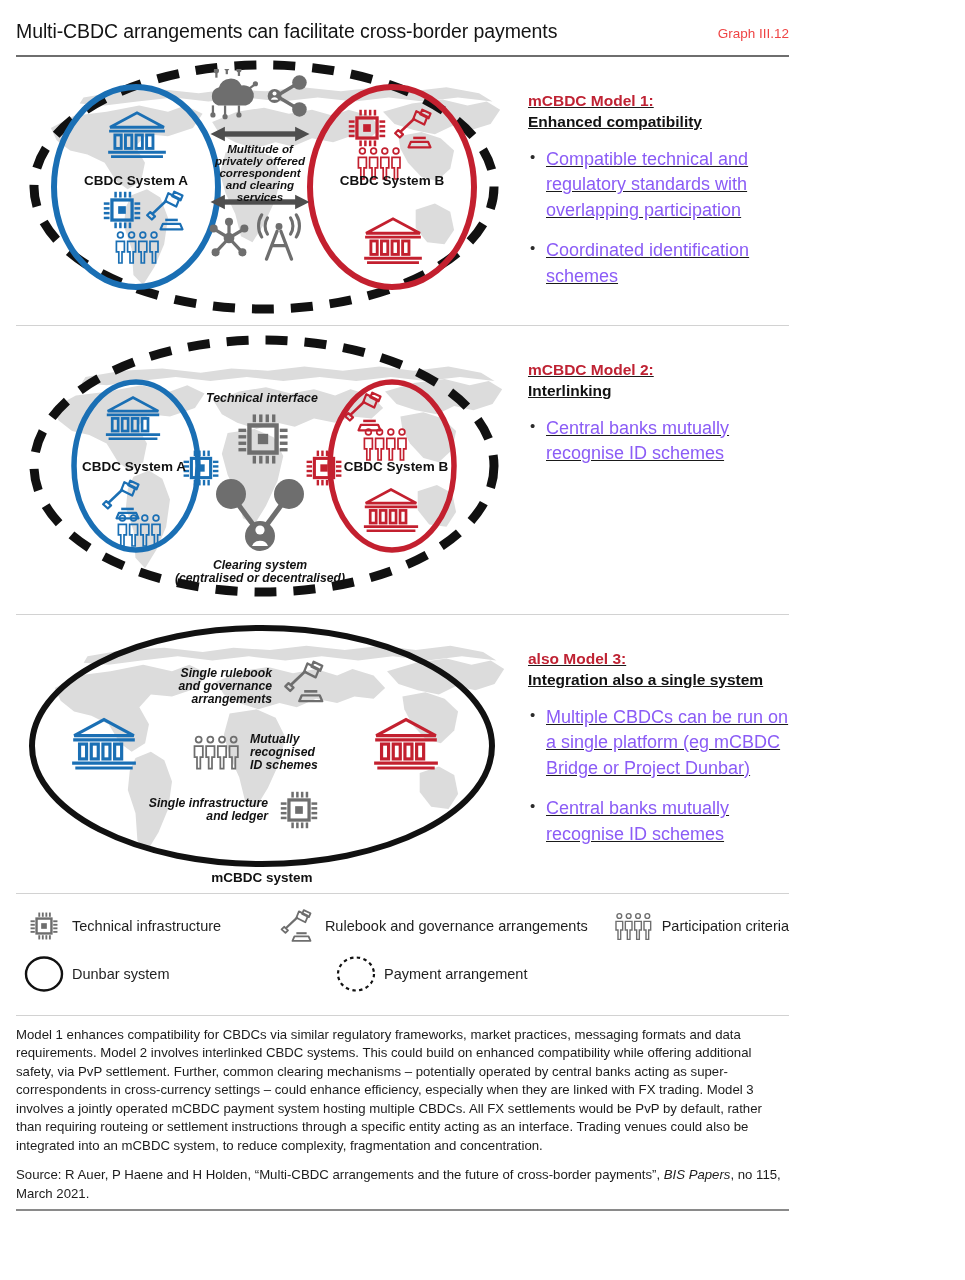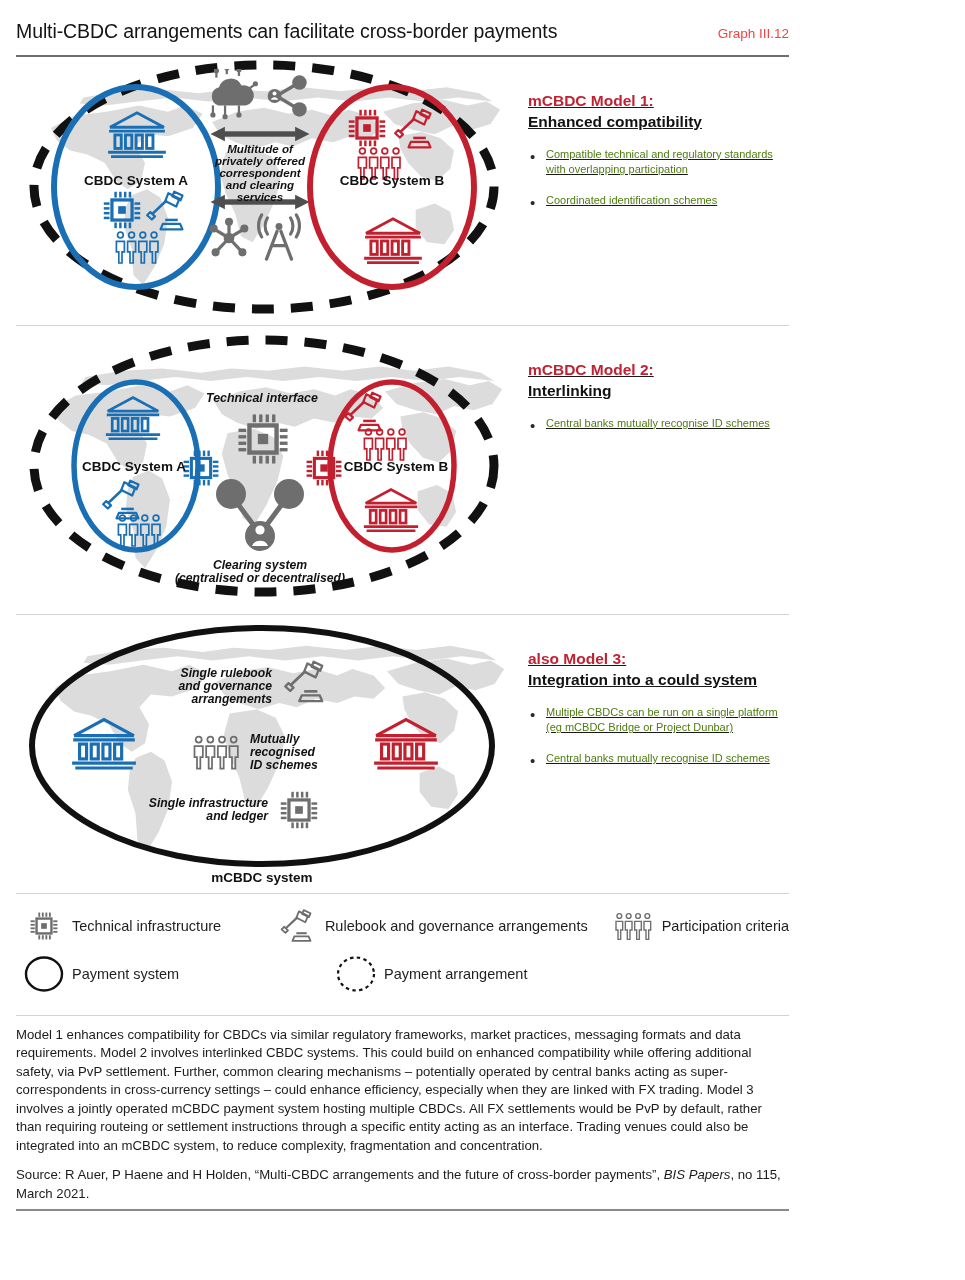--- a/index.html
+++ b/index.html
@@ -25,22 +25,22 @@
   .rule-bottom { height: 1.5px; background: #8a8a8a; margin: 6px 2px 0 2px; }
 
   
   .panel { display: flex; align-items: flex-start; position: relative; }
   .panel-figure { width: 500px; position: relative; flex: 0 0 500px; }
   .panel-text { flex: 1; padding-left: 14px; padding-top: 34px; text-decoration: underline; }
   .model-title { color: #bf2233; font-size: 15.5px; font-weight: bold; line-height: 1.35; }
   .model-sub   { color: #121212; font-size: 15.5px; font-weight: bold; line-height: 1.35; margin-bottom: 14px; }
   .bullets { list-style: none; }
   .bullets li {
-    position: relative; padding-left: 18px; font-size: 11px;
-    line-height: 1.42; color: #4d7c0f; margin-bottom: 15px;
+    position: relative; padding-left: 18px; font-size: 18px;
+    line-height: 1.42; color: #8b5cf6; margin-bottom: 15px;
   }
   .bullets li::before {
     content: "\2022"; position: absolute; left: 2px; top: -1px;
     font-size: 15px; color: #2b2b2b;
   }
 
   
   .legend { padding: 14px 2px 10px 2px; }
   .legend-row { display: flex; align-items: center; margin-bottom: 12px; gap: 18px; }
   .legend-item { display: flex; align-items: center; }
@@ -381,21 +381,21 @@
           <text x="254" y="192">Single infrastructure</text>
           <text x="254" y="205">and ledger</text>
         </g>
 
         <text class="lbl" x="248" y="267" text-anchor="middle" font-size="13.5" fill="#111">mCBDC system</text>
       </svg>
     </div>
 
     <div class="panel-text">
       <div class="model-title">also Model 3:</div>
-      <div class="model-sub">Integration into a could system</div>
+      <div class="model-sub">Integration also a single system</div>
       <ul class="bullets">
         <li>Multiple CBDCs can be run on a single platform (eg mCBDC Bridge or Project Dunbar)</li>
         <li>Central banks mutually recognise ID schemes</li>
       </ul>
     </div>
   </div>
 
   <div class="rule-light"></div>
 
   <div class="legend">
@@ -426,21 +426,21 @@
       </div>
     </div>
 
     <div class="legend-row">
       <div class="legend-item" style="width:294px">
         <span class="legend-ico">
           <svg width="44" height="38" viewBox="0 0 44 38">
             <ellipse cx="22" cy="19" rx="18" ry="16.5" fill="none" stroke="#111" stroke-width="2.4"></ellipse>
           </svg>
         </span>
-        <span class="legend-label">Payment system</span>
+        <span class="legend-label">Dunbar system</span>
       </div>
       <div class="legend-item">
         <span class="legend-ico">
           <svg width="44" height="38" viewBox="0 0 44 38">
             <ellipse cx="22" cy="19" rx="18" ry="16.5" fill="none" stroke="#111" stroke-width="2.2" stroke-dasharray="3.4 3.4"></ellipse>
           </svg>
         </span>
         <span class="legend-label">Payment arrangement</span>
       </div>
     </div>

